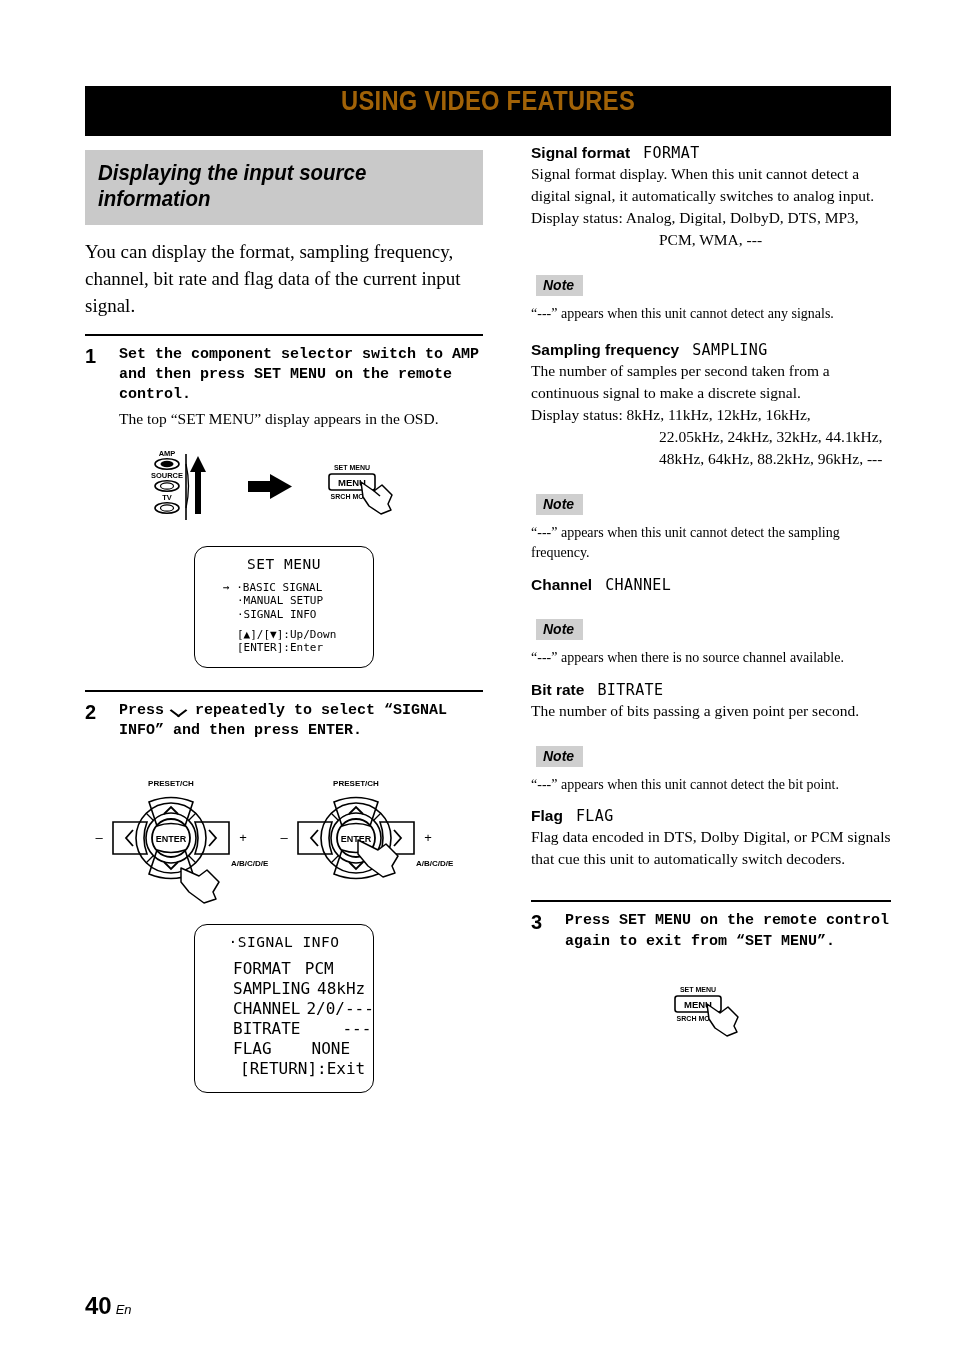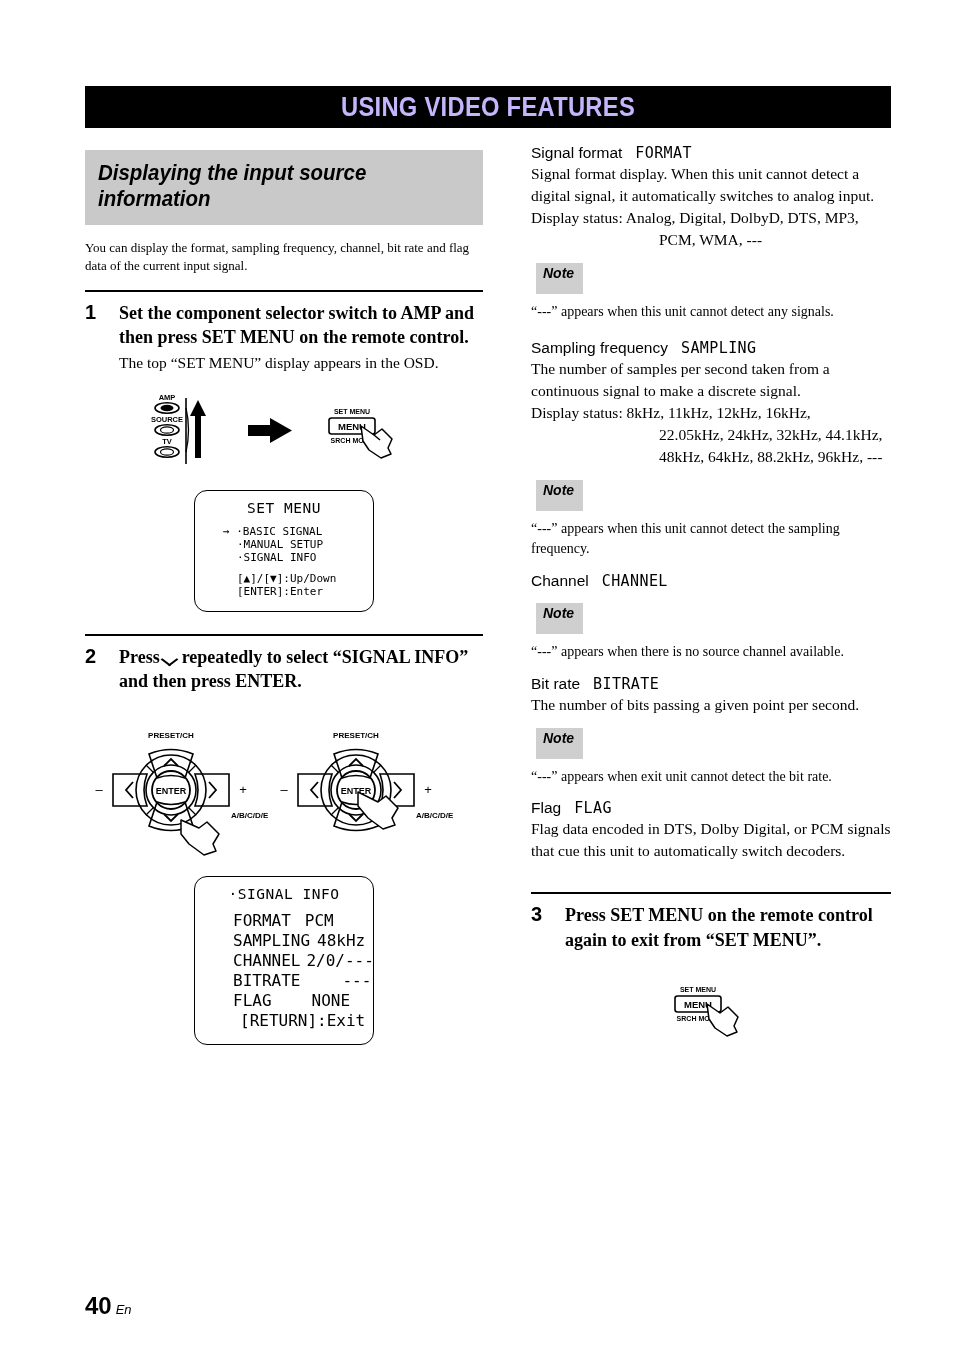--- a/index.html
+++ b/index.html
@@ -11,25 +11,24 @@
     font-family: "Liberation Serif", serif;
     color: #000;
     position: relative;
     overflow: hidden;
   }
 
   
   .banner {
     position: absolute;
     left: 85px; top: 86px;
-    width: 806px; height: 42px;
+    width: 806px; height: 50px;
     background: #000;
-    color: #c4b5fd;
+    color: #a16207;
     display: flex;
-    align-items: center;
     justify-content: center;
   }
   .banner-title {
     font-family: "Liberation Sans", sans-serif;
     font-weight: bold;
     font-size: 27px;
     letter-spacing: 0.3px;
     transform: scaleX(0.88);
   }
 
@@ -55,21 +54,21 @@
     font-family: "Liberation Sans", sans-serif;
     font-weight: bold;
     font-style: italic;
     font-size: 22px;
     line-height: 1.2;
     transform: scaleX(0.93);
     transform-origin: left center;
   }
 
   .intro {
-    font-size: 13px;
+    font-size: 19px;
     line-height: 1.42;
     margin-bottom: 14px;
   }
 
   
   .step {
     border-top: 2.5px solid #000;
     padding-top: 9px;
     margin-top: 4px;
   }
@@ -77,23 +76,23 @@
   .step-num {
     font-family: "Liberation Sans", sans-serif;
     font-weight: bold;
     font-size: 20px;
     width: 34px;
     flex: 0 0 34px;
     line-height: 1.15;
   }
   .step-body { flex: 1; }
   .step-title {
-    font-family: Liberation Serif, serif;
-    font-weight: bold;
-    font-size: 18px;
+    font-family: Liberation Mono, monospace;
+    font-weight: bold;
+    font-size: 15px;
     line-height: 1.36;
   }
   .step-desc {
     font-size: 15.5px;
     line-height: 1.42;
     margin-top: 2px;
   }
   .chev-dn {
     display: inline-block;
     width: 13px; height: 8px;
@@ -165,21 +164,21 @@
   
   .term {
     margin-top: 1px;
     margin-bottom: 1px;
     display: flex;
     align-items: baseline;
     gap: 13px;
   }
   .term-name {
     font-family: "Liberation Sans", sans-serif;
-    font-weight: normal;
+    font-weight: bold;
     font-size: 15.5px;
   }
   .term-code {
     font-family: "DejaVu Sans Mono", monospace;
     font-size: 15px;
     letter-spacing: 0.4px;
   }
   .para {
     font-size: 15.5px;
     line-height: 1.42;
@@ -195,22 +194,22 @@
     line-height: 1.42;
     padding-left: 128px;
   }
   .note-badge {
     display: inline-block;
     background: #cfcfcf;
     font-family: "Liberation Sans", sans-serif;
     font-style: italic;
     font-weight: bold;
     font-size: 14px;
-    padding: 2px 9px 13px 7px;
-    margin: 12px 0 8px 5px;
+    padding: 2px 9px 3px 7px;
+    margin: 24px 0 8px 5px;
   }
   .note-text {
     font-size: 14px;
     line-height: 1.42;
   }
   .blk { margin-bottom: 4px; }
   .spacer-8 { height: 8px; }
   .spacer-12 { height: 12px; }
 
   .step3 { margin-top: 30px; }
@@ -427,21 +426,21 @@
 
   <div class="spacer-8"></div>
 
   <div class="blk">
     <div class="term">
       <span class="term-name">Bit rate</span>
       <span class="term-code">BITRATE</span>
     </div>
     <div class="para">The number of bits passing a given point per second.</div>
     <div class="note-badge">Note</div>
-    <div class="note-text">“---” appears when exit unit cannot detect the bit rate.</div>
+    <div class="note-text">“---” appears when this unit cannot detect the bit point.</div>
   </div>
 
   <div class="spacer-8"></div>
 
   <div class="blk">
     <div class="term">
       <span class="term-name">Flag</span>
       <span class="term-code">FLAG</span>
     </div>
     <div class="para">Flag data encoded in DTS, Dolby Digital, or PCM signals that cue this unit to automatically switch decoders.</div>

